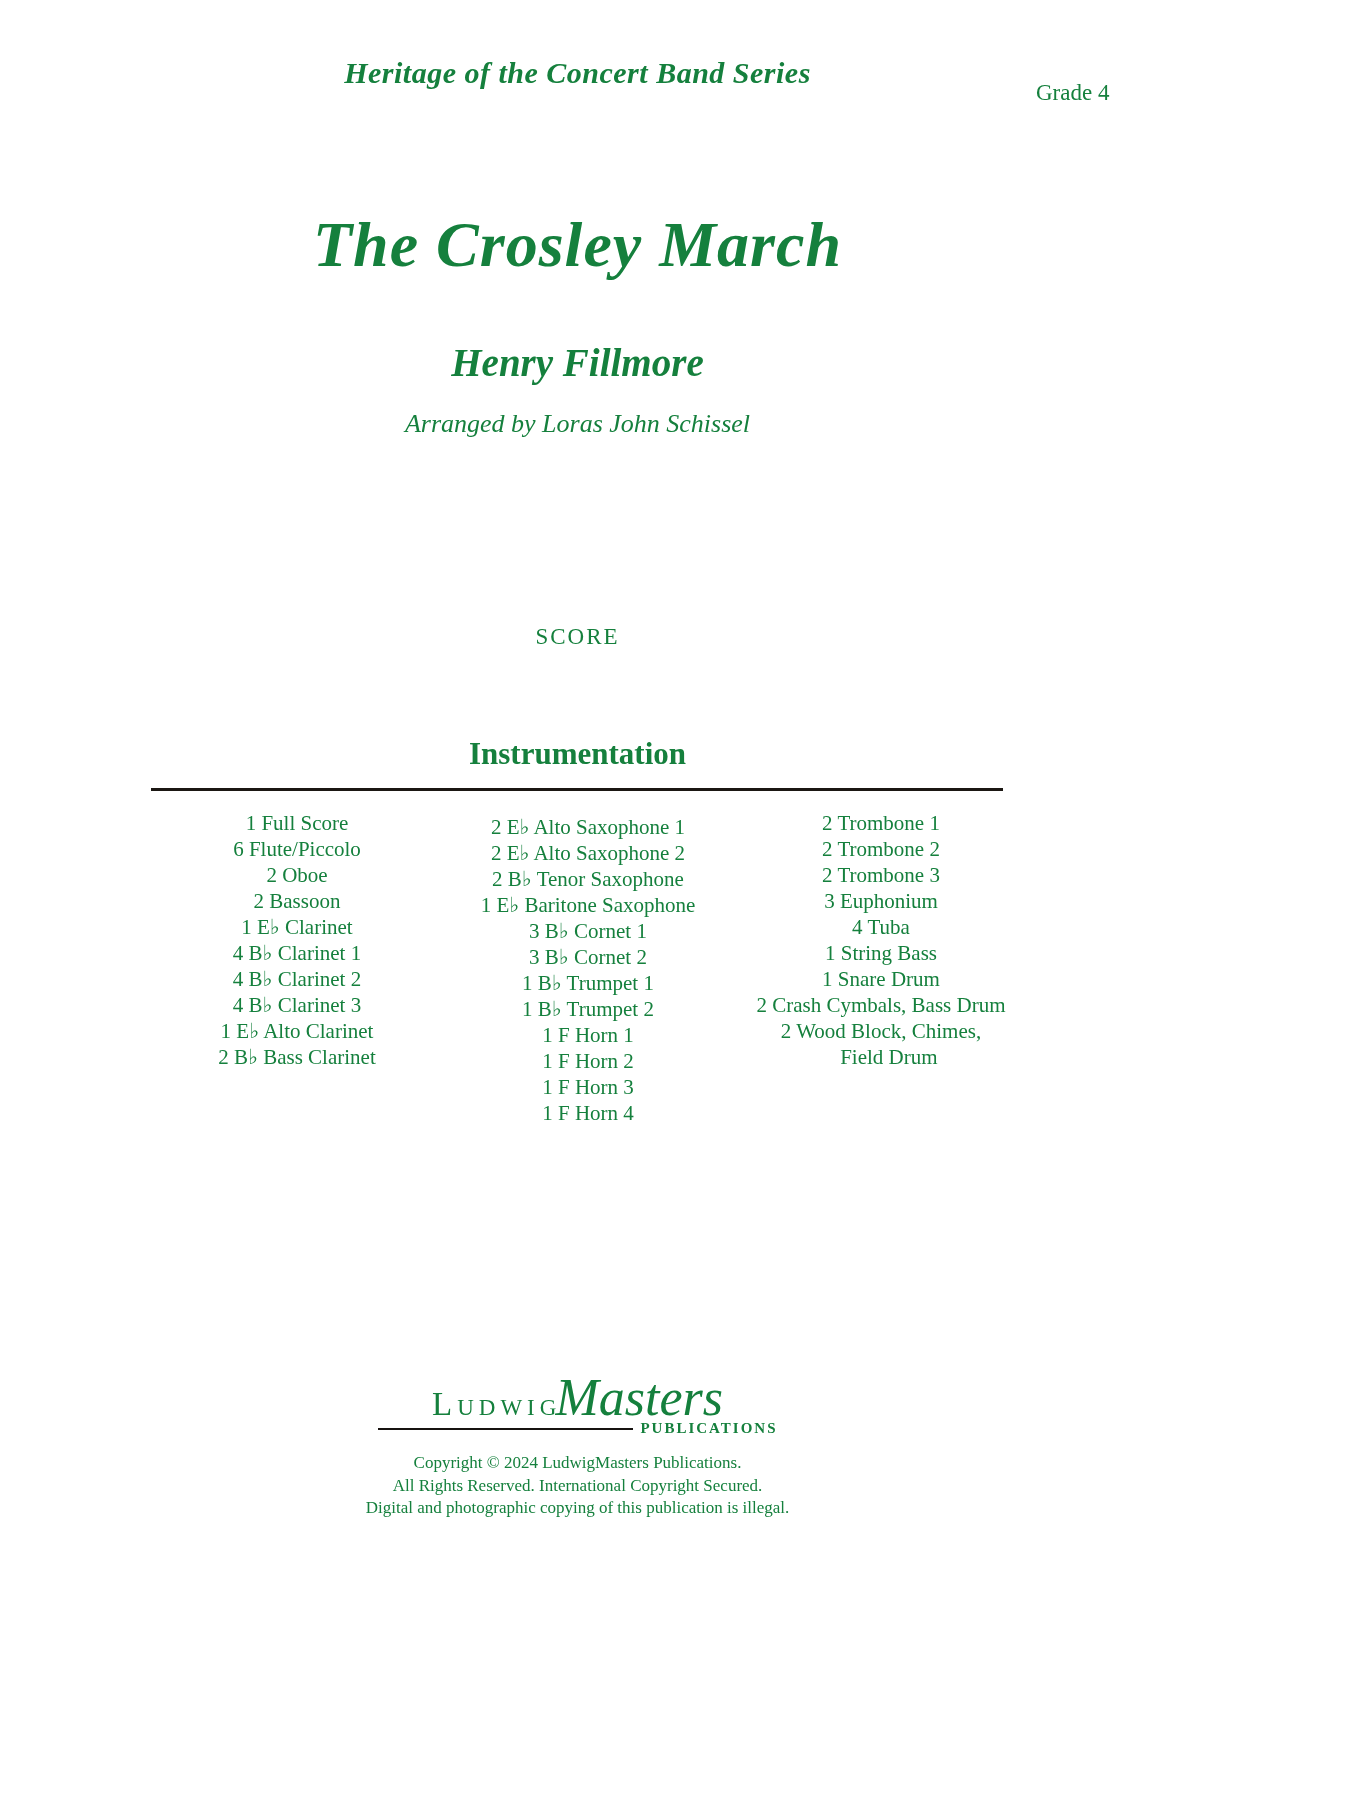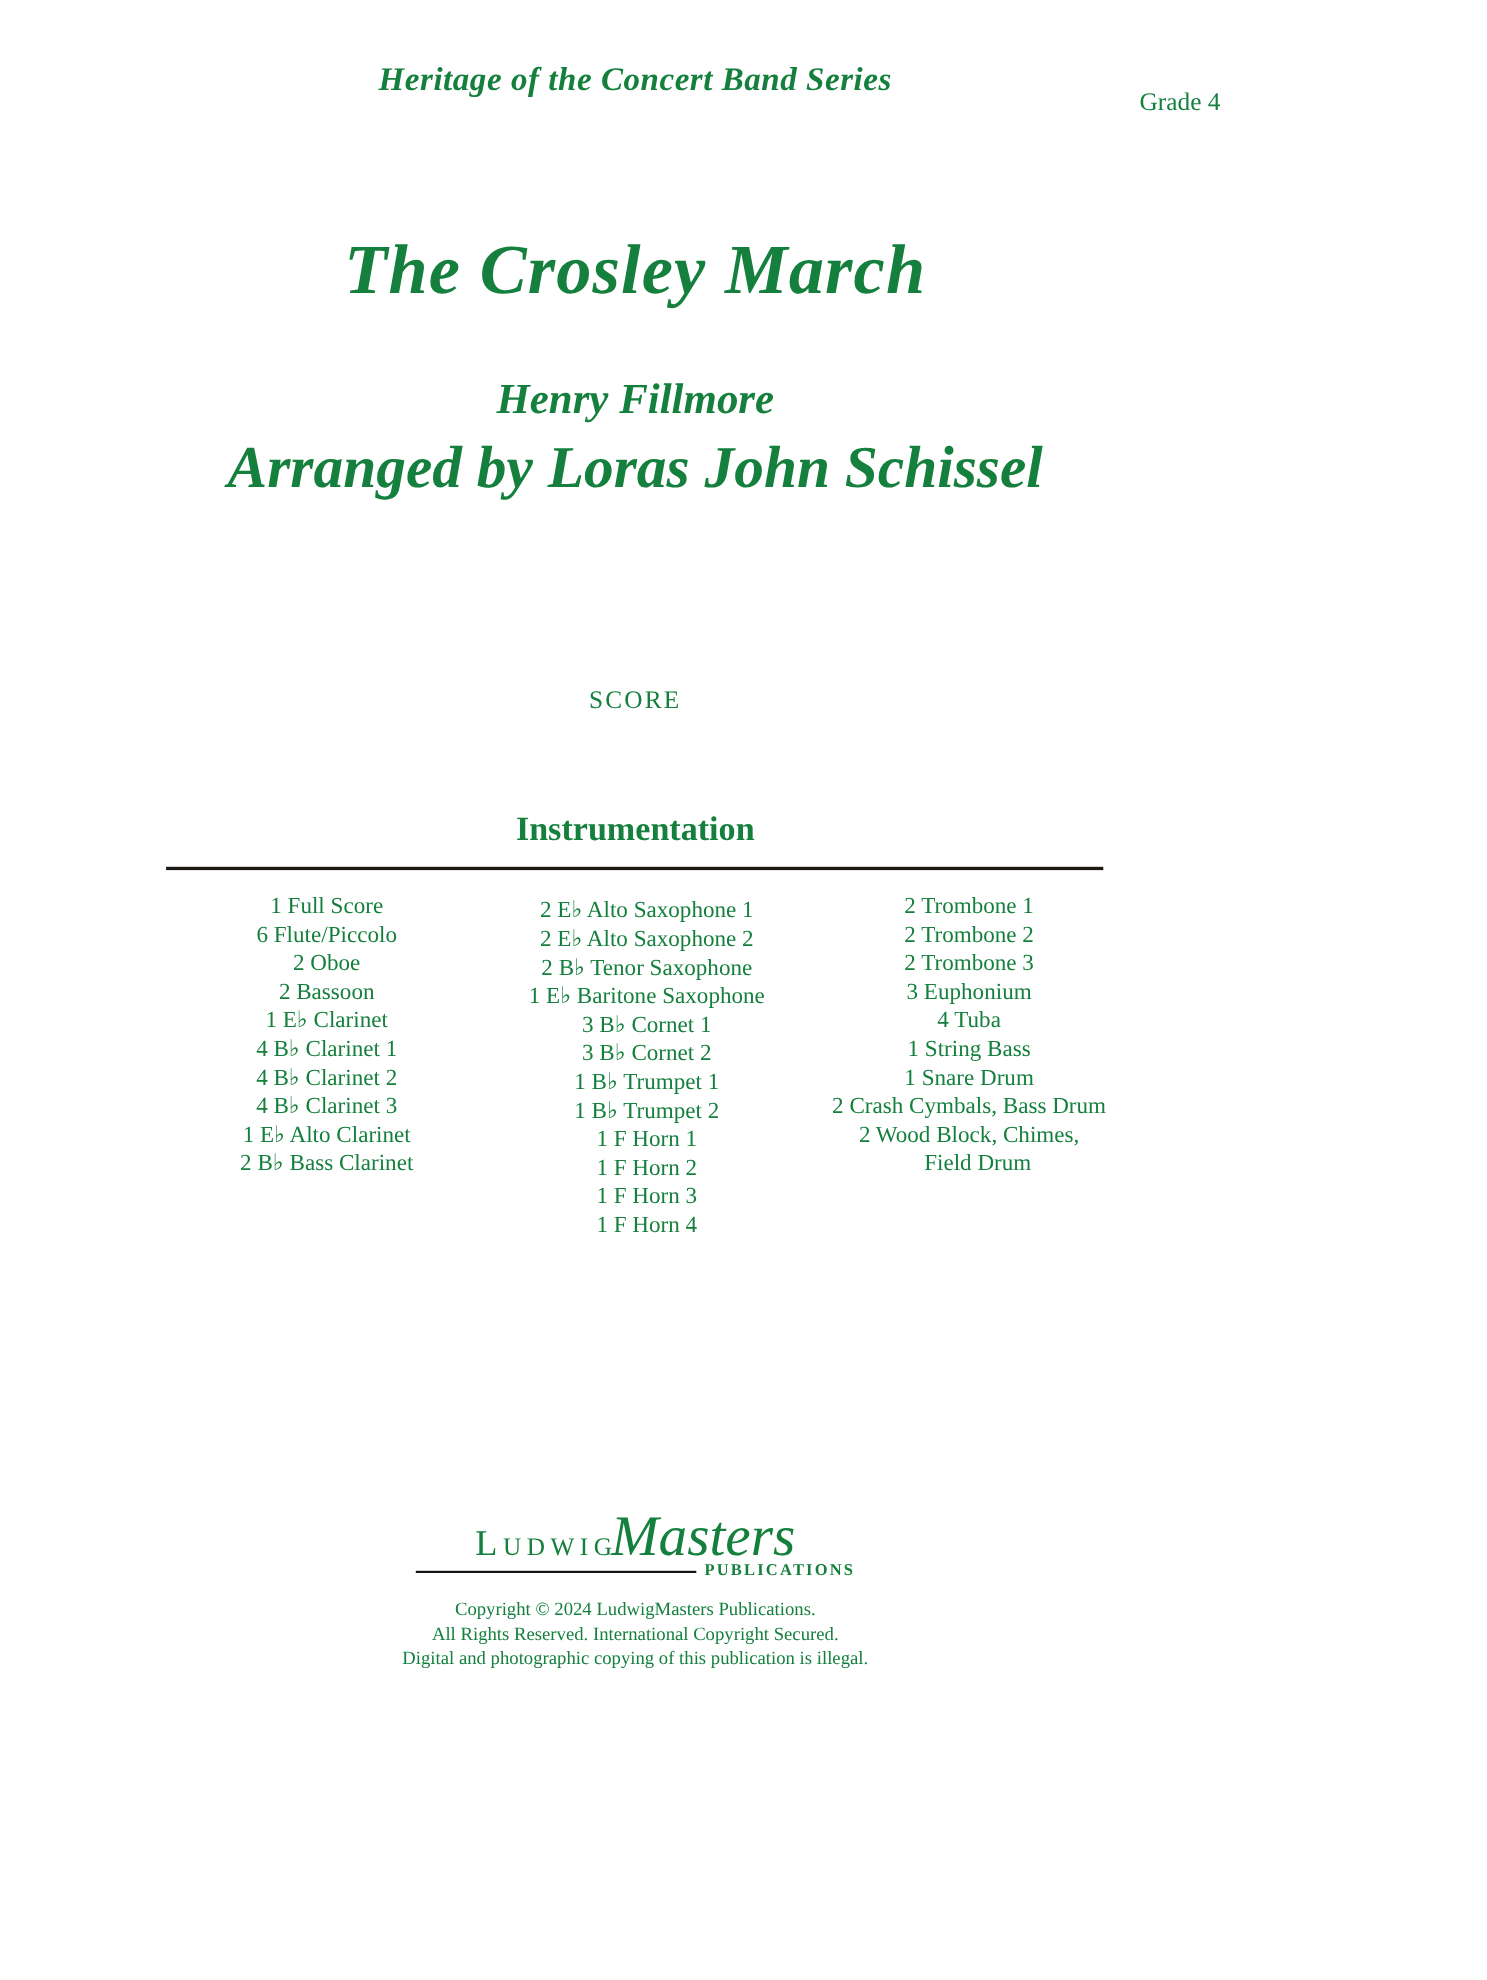--- a/index.html
+++ b/index.html
@@ -44,23 +44,23 @@
     letter-spacing: 1px;
   }
   .composer {
     top: 330px;
     font-size: 39px;
     font-weight: bold;
     font-style: italic;
     margin-top: 10px;
   }
   .arranger {
-    top: 394px;
-    font-size: 54px;
-    font-weight: bold;
+    top: 409px;
+    font-size: 26px;
+    font-weight: normal;
     font-style: italic;
   }
   .score-label {
     top: 624px;
     font-size: 23px;
     letter-spacing: 2px;
   }
   .instr-heading {
     top: 736px;
     font-size: 31px;

